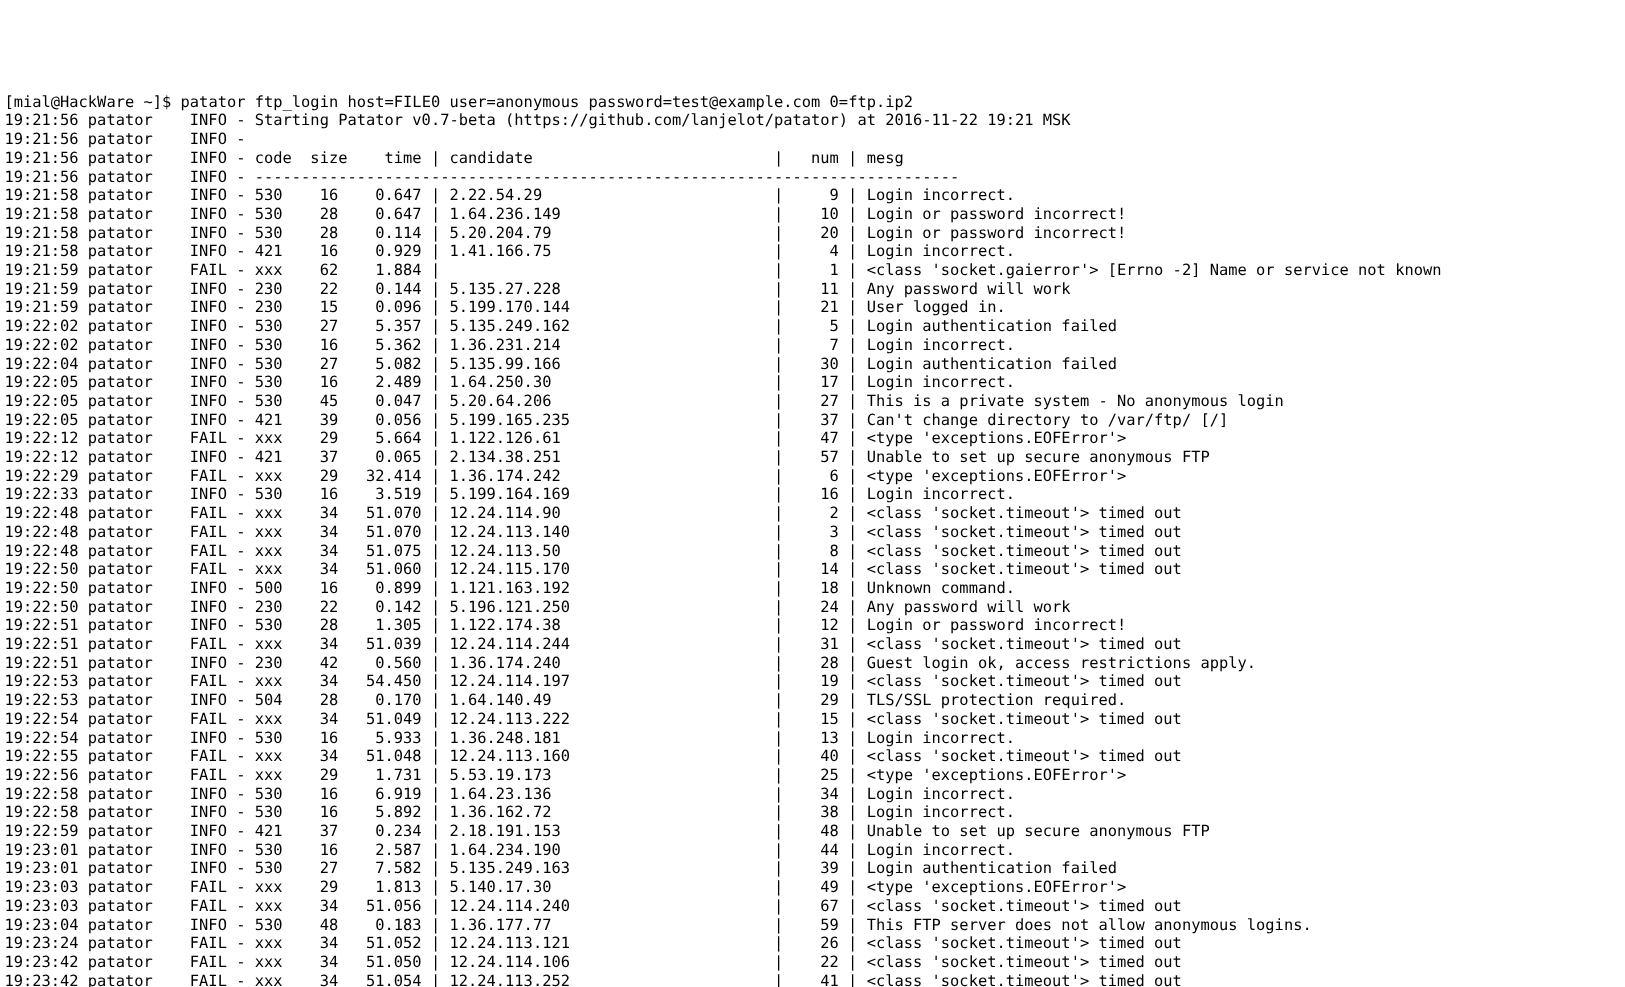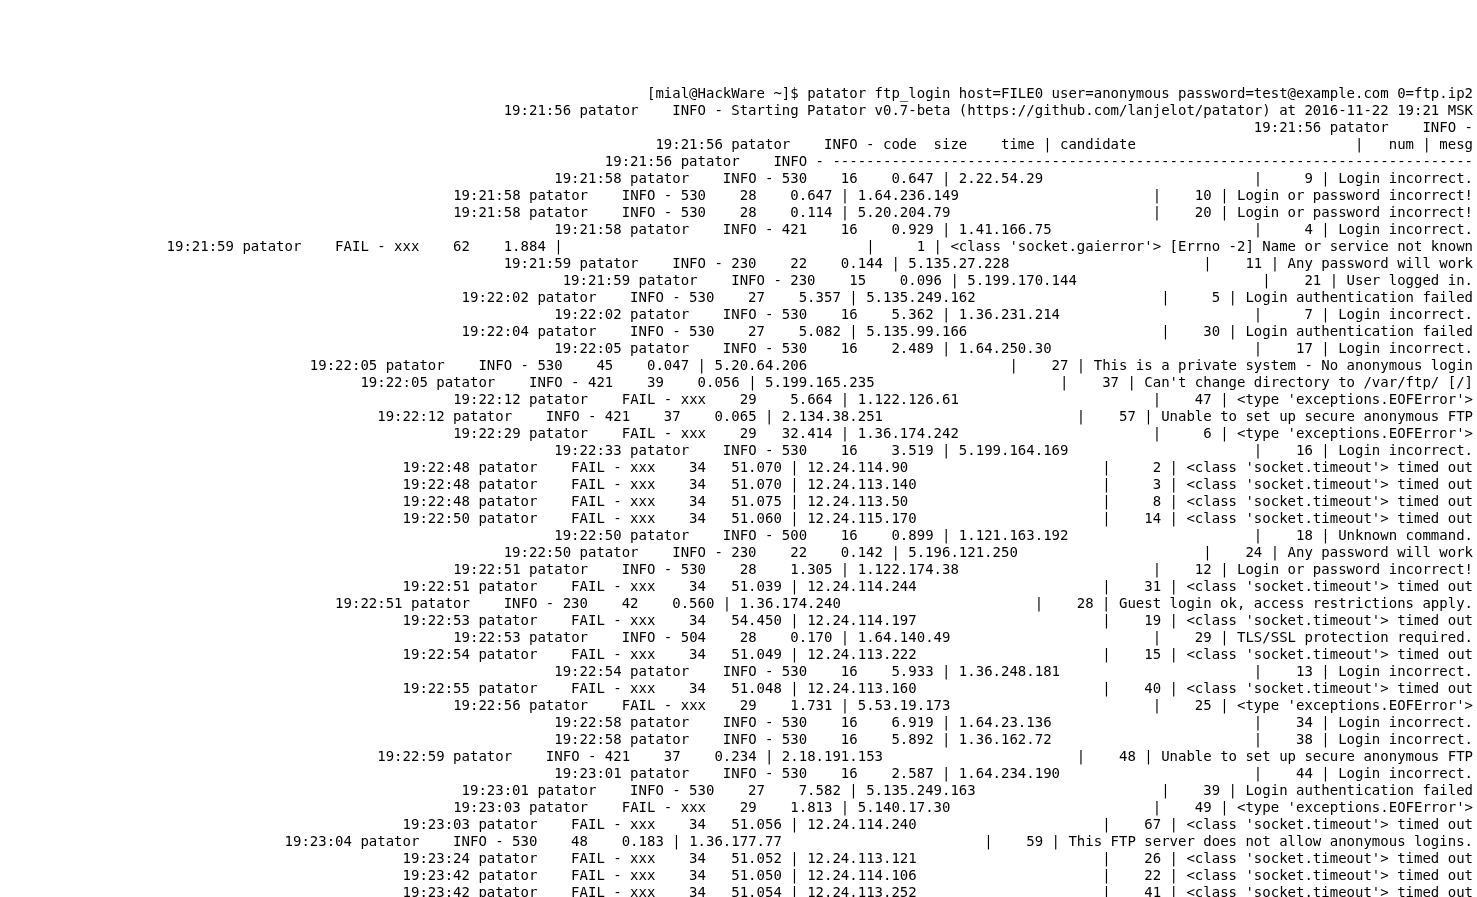--- a/index.html
+++ b/index.html
@@ -14,21 +14,21 @@
     overflow: hidden;
   }
   .terminal {
     padding: 0 4px;
     width: 1477px;
     height: 897px;
     box-sizing: border-box;
   }
   .prompt-user { color: #000; }
   .cmd { color: #000; }
-  .row { display: block; text-align: right; }
+  .row { display: block; }
 </style>
 </head>
 <body>
 
 
 
 <div class="terminal"><span class="row"><span class="prompt-user">[mial@HackWare ~]$ </span><span class="cmd">patator ftp_login host=FILE0 user=anonymous password=test@example.com 0=ftp.ip2</span></span><span class="row">19:21:56 patator    INFO - Starting Patator v0.7-beta (https://github.com/lanjelot/patator) at 2016-11-22 19:21 MSK</span><span class="row">19:21:56 patator    INFO -</span><span class="row">19:21:56 patator    INFO - code  size    time | candidate                          |   num | mesg</span><span class="row">19:21:56 patator    INFO - ----------------------------------------------------------------------------</span><div id="rows"><span class="row">19:21:58 patator    INFO - 530    16    0.647 | 2.22.54.29                         |     9 | Login incorrect.</span><span class="row">19:21:58 patator    INFO - 530    28    0.647 | 1.64.236.149                       |    10 | Login or password incorrect!</span><span class="row">19:21:58 patator    INFO - 530    28    0.114 | 5.20.204.79                        |    20 | Login or password incorrect!</span><span class="row">19:21:58 patator    INFO - 421    16    0.929 | 1.41.166.75                        |     4 | Login incorrect.</span><span class="row">19:21:59 patator    FAIL - xxx    62    1.884 |                                    |     1 | &lt;class 'socket.gaierror'&gt; [Errno -2] Name or service not known</span><span class="row">19:21:59 patator    INFO - 230    22    0.144 | 5.135.27.228                       |    11 | Any password will work</span><span class="row">19:21:59 patator    INFO - 230    15    0.096 | 5.199.170.144                      |    21 | User logged in.</span><span class="row">19:22:02 patator    INFO - 530    27    5.357 | 5.135.249.162                      |     5 | Login authentication failed</span><span class="row">19:22:02 patator    INFO - 530    16    5.362 | 1.36.231.214                       |     7 | Login incorrect.</span><span class="row">19:22:04 patator    INFO - 530    27    5.082 | 5.135.99.166                       |    30 | Login authentication failed</span><span class="row">19:22:05 patator    INFO - 530    16    2.489 | 1.64.250.30                        |    17 | Login incorrect.</span><span class="row">19:22:05 patator    INFO - 530    45    0.047 | 5.20.64.206                        |    27 | This is a private system - No anonymous login</span><span class="row">19:22:05 patator    INFO - 421    39    0.056 | 5.199.165.235                      |    37 | Can't change directory to /var/ftp/ [/]</span><span class="row">19:22:12 patator    FAIL - xxx    29    5.664 | 1.122.126.61                       |    47 | &lt;type 'exceptions.EOFError'&gt;</span><span class="row">19:22:12 patator    INFO - 421    37    0.065 | 2.134.38.251                       |    57 | Unable to set up secure anonymous FTP</span><span class="row">19:22:29 patator    FAIL - xxx    29   32.414 | 1.36.174.242                       |     6 | &lt;type 'exceptions.EOFError'&gt;</span><span class="row">19:22:33 patator    INFO - 530    16    3.519 | 5.199.164.169                      |    16 | Login incorrect.</span><span class="row">19:22:48 patator    FAIL - xxx    34   51.070 | 12.24.114.90                       |     2 | &lt;class 'socket.timeout'&gt; timed out</span><span class="row">19:22:48 patator    FAIL - xxx    34   51.070 | 12.24.113.140                      |     3 | &lt;class 'socket.timeout'&gt; timed out</span><span class="row">19:22:48 patator    FAIL - xxx    34   51.075 | 12.24.113.50                       |     8 | &lt;class 'socket.timeout'&gt; timed out</span><span class="row">19:22:50 patator    FAIL - xxx    34   51.060 | 12.24.115.170                      |    14 | &lt;class 'socket.timeout'&gt; timed out</span><span class="row">19:22:50 patator    INFO - 500    16    0.899 | 1.121.163.192                      |    18 | Unknown command.</span><span class="row">19:22:50 patator    INFO - 230    22    0.142 | 5.196.121.250                      |    24 | Any password will work</span><span class="row">19:22:51 patator    INFO - 530    28    1.305 | 1.122.174.38                       |    12 | Login or password incorrect!</span><span class="row">19:22:51 patator    FAIL - xxx    34   51.039 | 12.24.114.244                      |    31 | &lt;class 'socket.timeout'&gt; timed out</span><span class="row">19:22:51 patator    INFO - 230    42    0.560 | 1.36.174.240                       |    28 | Guest login ok, access restrictions apply.</span><span class="row">19:22:53 patator    FAIL - xxx    34   54.450 | 12.24.114.197                      |    19 | &lt;class 'socket.timeout'&gt; timed out</span><span class="row">19:22:53 patator    INFO - 504    28    0.170 | 1.64.140.49                        |    29 | TLS/SSL protection required.</span><span class="row">19:22:54 patator    FAIL - xxx    34   51.049 | 12.24.113.222                      |    15 | &lt;class 'socket.timeout'&gt; timed out</span><span class="row">19:22:54 patator    INFO - 530    16    5.933 | 1.36.248.181                       |    13 | Login incorrect.</span><span class="row">19:22:55 patator    FAIL - xxx    34   51.048 | 12.24.113.160                      |    40 | &lt;class 'socket.timeout'&gt; timed out</span><span class="row">19:22:56 patator    FAIL - xxx    29    1.731 | 5.53.19.173                        |    25 | &lt;type 'exceptions.EOFError'&gt;</span><span class="row">19:22:58 patator    INFO - 530    16    6.919 | 1.64.23.136                        |    34 | Login incorrect.</span><span class="row">19:22:58 patator    INFO - 530    16    5.892 | 1.36.162.72                        |    38 | Login incorrect.</span><span class="row">19:22:59 patator    INFO - 421    37    0.234 | 2.18.191.153                       |    48 | Unable to set up secure anonymous FTP</span><span class="row">19:23:01 patator    INFO - 530    16    2.587 | 1.64.234.190                       |    44 | Login incorrect.</span><span class="row">19:23:01 patator    INFO - 530    27    7.582 | 5.135.249.163                      |    39 | Login authentication failed</span><span class="row">19:23:03 patator    FAIL - xxx    29    1.813 | 5.140.17.30                        |    49 | &lt;type 'exceptions.EOFError'&gt;</span><span class="row">19:23:03 patator    FAIL - xxx    34   51.056 | 12.24.114.240                      |    67 | &lt;class 'socket.timeout'&gt; timed out</span><span class="row">19:23:04 patator    INFO - 530    48    0.183 | 1.36.177.77                        |    59 | This FTP server does not allow anonymous logins.</span><span class="row">19:23:24 patator    FAIL - xxx    34   51.052 | 12.24.113.121                      |    26 | &lt;class 'socket.timeout'&gt; timed out</span><span class="row">19:23:42 patator    FAIL - xxx    34   51.050 | 12.24.114.106                      |    22 | &lt;class 'socket.timeout'&gt; timed out</span><span class="row">19:23:42 patator    FAIL - xxx    34   51.054 | 12.24.113.252                      |    41 | &lt;class 'socket.timeout'&gt; timed out</span></div></div>
 
 
 

